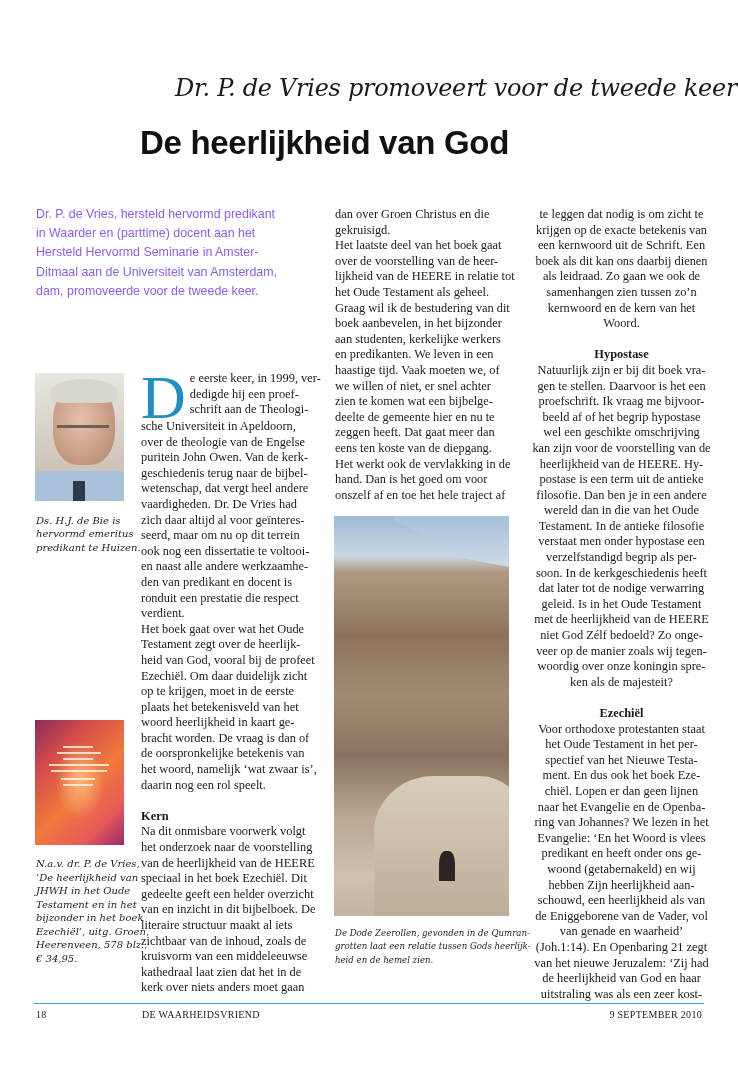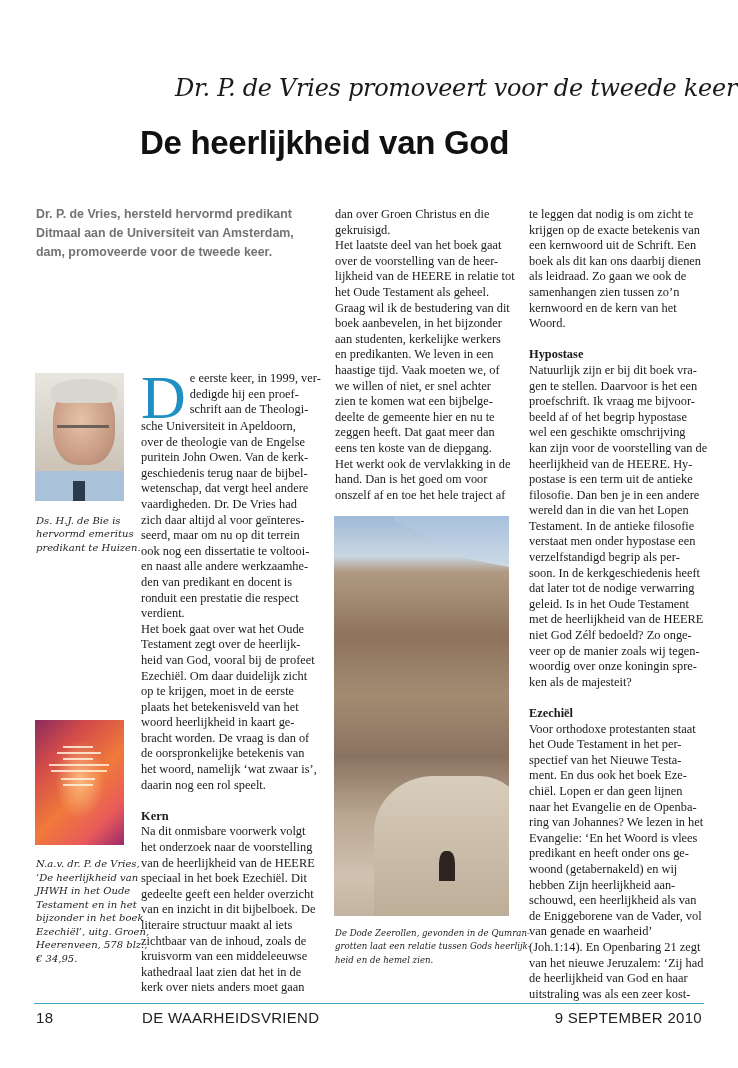--- a/index.html
+++ b/index.html
@@ -1,59 +1,61 @@
 <!DOCTYPE html>
 <html><head>
 <meta charset="utf-8">
 <style>
   html, body { margin: 0; padding: 0; background: #ffffff; }
   body { width: 738px; height: 1068px; position: relative; overflow: hidden; color: #1a1a1a; }
   .subtitle { position: absolute; left: 141px; top: 74px; font-family: "DejaVu Serif", serif; font-style: italic; font-size: 24px; color: #1a1a1a; white-space: nowrap; letter-spacing: -0.3px; margin-left: 34px; }
   .title { position: absolute; left: 140px; top: 124px; font-family: "Liberation Sans", sans-serif; font-weight: bold; font-size: 33px; color: #111; white-space: nowrap; letter-spacing: -0.3px; }
-  .lead { position: absolute; left: 36px; top: 205px; width: 285px; font-family: "Liberation Sans", sans-serif; font-weight: bold; font-size: 12.4px; line-height: 19.2px; color: #737373; }
+  .lead { position: absolute; left: 36px; top: 205px; width: 285px; font-family: "Liberation Sans", sans-serif; font-weight: normal; font-size: 12.4px; line-height: 19.2px; color: #8b5cf6; }
   .lead span { display: block; white-space: nowrap; }
   .col { position: absolute; font-family: "Liberation Serif", serif; font-size: 12.4px; line-height: 15.6px; color: #1a1a1a; }
   .col .ln { display: block; white-space: nowrap; }
   .col .h { font-weight: bold; display: block; }
   .col .gap { display: block; height: 15.6px; }
   .col1 { left: 141px; top: 371px; width: 185px; }
   .col2 { left: 335px; top: 207px; width: 185px; }
-  .col3 { left: 529px; top: 207px; width: 185px; }
+  .col3 { left: 529px; top: 207px; width: 185px; text-align: center; }
   .dropcap { float: left; font-family: "Liberation Serif", serif; font-size: 62px; line-height: 48px; color: #1f8fc4; margin: 2px 4px 0 0; height: 46px; }
   .photo1 { position: absolute; left: 35px; top: 373px; width: 89px; height: 128px; overflow: hidden; background: linear-gradient(180deg, #e8e6e0 0%, #d9d4cb 40%, #c4b7a8 100%); }
   .photo1 .face { position: absolute; left: 18px; top: 10px; width: 62px; height: 82px; border-radius: 45% 45% 40% 40%; background: radial-gradient(ellipse at 45% 45%, #e5c2a9 0%, #c99c84 60%, #a9826e 100%); }
   .photo1 .hair { position: absolute; left: 16px; top: 6px; width: 66px; height: 24px; border-radius: 50% 50% 20% 20%; background: #d9d6d0; }
   .photo1 .shirt { position: absolute; left: 0; top: 98px; width: 89px; height: 30px; background: #a9c1d9; }
   .photo1 .tie { position: absolute; left: 38px; top: 108px; width: 12px; height: 20px; background: #2c3b4c; }
   .photo1 .glasses { position: absolute; left: 22px; top: 52px; width: 52px; height: 3px; background: #6b6158; }
   .cap1 { position: absolute; left: 36px; top: 514px; width: 95px; font-family: "DejaVu Serif", serif; font-style: italic; font-size: 10px; line-height: 13.4px; color: #222; }
   .cap1 span, .cap2 span, .cap3 span { display: block; white-space: nowrap; }
   .book { position: absolute; left: 35px; top: 720px; width: 89px; height: 125px; background: linear-gradient(135deg, #8a2b5e 0%, #d24a4a 25%, #f07a3a 55%, #e85a5a 80%, #9a2a6a 100%); overflow: hidden; }
   .book .glow { position: absolute; left: 20px; top: 20px; width: 50px; height: 80px; border-radius: 50%; background: radial-gradient(ellipse, rgba(255,200,140,0.8), rgba(255,150,100,0) 70%); }
   .book .t { position: absolute; left: 8px; width: 76px; height: 2px; background: rgba(255,240,220,0.85); }
   .cap2 { position: absolute; left: 36px; top: 857px; width: 95px; font-family: "DejaVu Serif", serif; font-style: italic; font-size: 10px; line-height: 13.5px; color: #222; }
   .photo2 { position: absolute; left: 334px; top: 516px; width: 175px; height: 400px; overflow: hidden; background: linear-gradient(180deg, #9fb9d6 0%, #c9d6e2 10%, #b09a82 14%, #8e735c 30%, #a38b72 45%, #8a7260 60%, #b9a791 75%, #cfc2b0 90%, #c2b4a0 100%); }
   .photo2 .sky { position: absolute; left: 60px; top: 0; width: 115px; height: 60px; background: linear-gradient(180deg, #a7c0dc, #d4dfe8); clip-path: polygon(0 0, 100% 0, 100% 85%, 60% 70%, 30% 35%, 0 8%); }
   .photo2 .rock { position: absolute; left: 40px; top: 260px; width: 150px; height: 140px; border-radius: 40% 30% 0 0; background: linear-gradient(180deg, #d8cdbc, #bdae98); }
   .photo2 .cave { position: absolute; left: 105px; top: 335px; width: 16px; height: 30px; border-radius: 40% 40% 0 0; background: #2b2420; }
   .cap3 { position: absolute; left: 335px; top: 927px; width: 180px; font-family: "DejaVu Serif", serif; font-style: italic; font-size: 8.6px; line-height: 13.4px; color: #222; }
   .rule { position: absolute; left: 34px; top: 1003px; width: 670px; height: 1px; background: #3aa7c4; }
-  .footer { position: absolute; top: 1009px; font-family: Liberation Sans, sans-serif; font-size: 15px; color: #222; letter-spacing: 0.3px; white-space: nowrap; }
+  .footer { position: absolute; top: 1009px; font-family: Liberation Serif, serif; font-size: 10px; color: #222; letter-spacing: 0.3px; white-space: nowrap; }
   .f-page { left: 36px; }
   .f-mag { left: 142px; }
   .f-date { right: 36px; }
 </style>
 </head>
 <body>
 
 <div class="subtitle">Dr. P. de Vries promoveert voor de tweede keer</div>
 <div class="title">De heerlijkheid van God</div>
 
 <div class="lead">
   <span>Dr. P. de Vries, hersteld hervormd predikant</span>
+  <span>in Waarder en (parttime) docent aan het</span>
+  <span>Hersteld Hervormd Seminarie in Amster-</span>
   <span>Ditmaal aan de Universiteit van Amsterdam,</span>
   <span>dam, promoveerde voor de tweede keer.</span>
 </div>
 
 <div class="photo1">
   <div class="shirt"></div>
   <div class="tie"></div>
   <div class="face"></div>
   <div class="hair"></div>
   <div class="glasses"></div>
@@ -185,21 +187,21 @@
   <div id="c3-hyp">
       <span class="ln">Natuurlijk zijn er bij dit boek vra-</span>
       <span class="ln">gen te stellen. Daarvoor is het een</span>
       <span class="ln">proefschrift. Ik vraag me bijvoor-</span>
       <span class="ln">beeld af of het begrip hypostase</span>
       <span class="ln">wel een geschikte omschrijving</span>
       <span class="ln">kan zijn voor de voorstelling van de</span>
       <span class="ln">heerlijkheid van de HEERE. Hy-</span>
       <span class="ln">postase is een term uit de antieke</span>
       <span class="ln">filosofie. Dan ben je in een andere</span>
-      <span class="ln">wereld dan in die van het Lopen</span>
+      <span class="ln">wereld dan in die van het Oude</span>
       <span class="ln">Testament. In de antieke filosofie</span>
       <span class="ln">verstaat men onder hypostase een</span>
       <span class="ln">verzelfstandigd begrip als per-</span>
       <span class="ln">soon. In de kerkgeschiedenis heeft</span>
       <span class="ln">dat later tot de nodige verwarring</span>
       <span class="ln">geleid. Is in het Oude Testament</span>
       <span class="ln">met de heerlijkheid van de HEERE</span>
       <span class="ln">niet God Zélf bedoeld? Zo onge-</span>
       <span class="ln">veer op de manier zoals wij tegen-</span>
       <span class="ln">woordig over onze koningin spre-</span>

